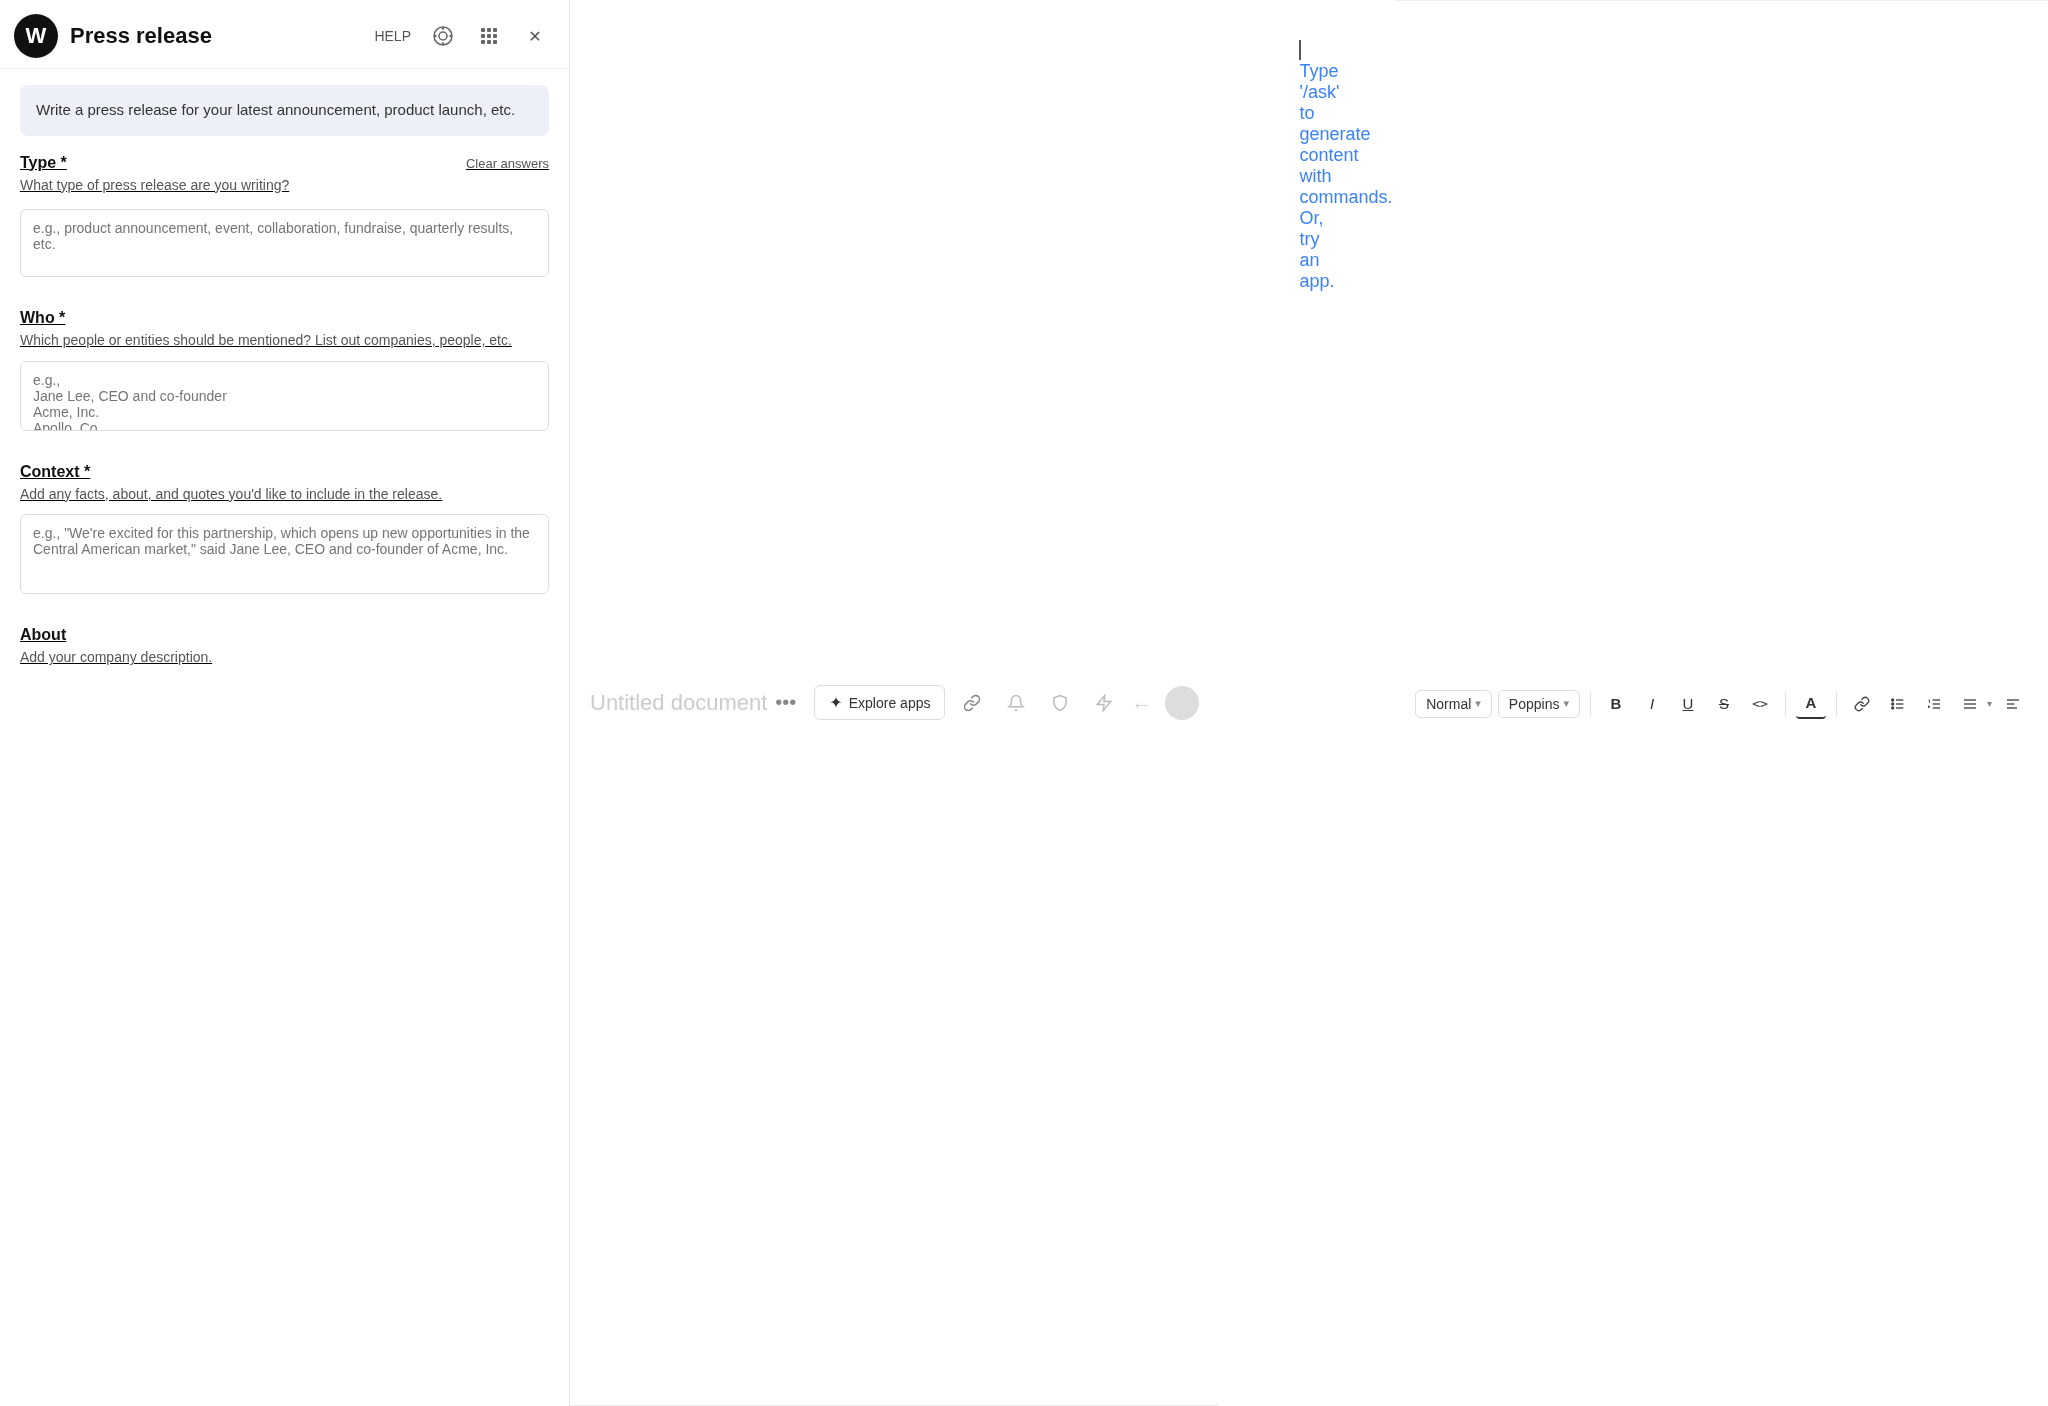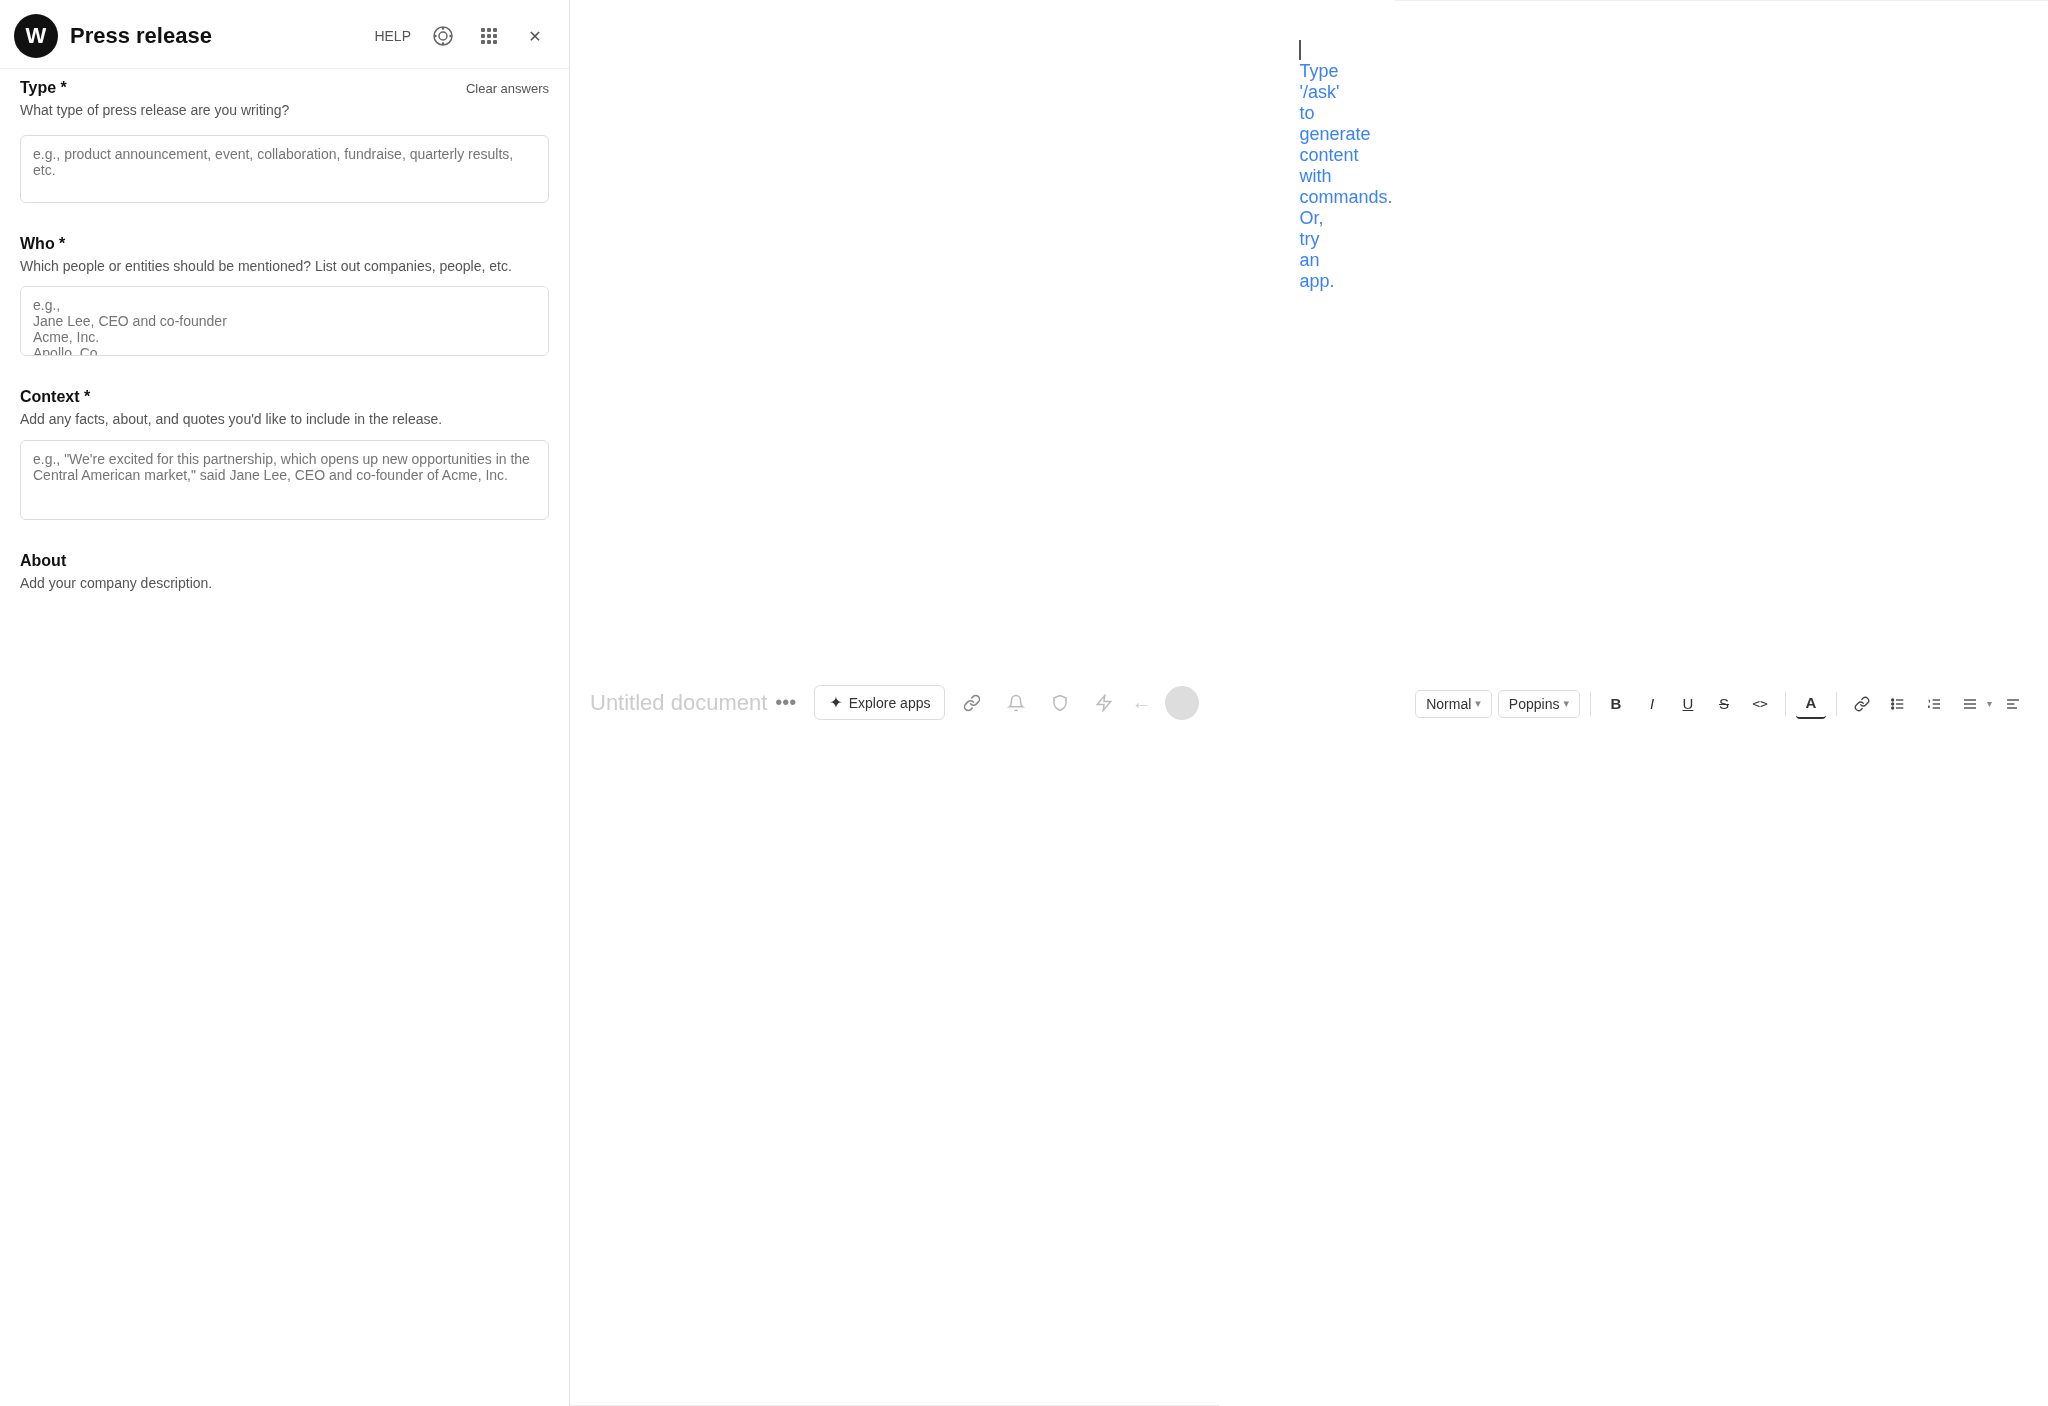--- a/index.html
+++ b/index.html
@@ -88,20 +88,21 @@
       margin: 16px 20px 8px 20px;
       font-size: 15px;
       color: #333;
       line-height: 1.5;
     }
 
     .left-content {
       flex: 1;
       overflow-y: auto;
       padding: 10px 20px 20px 20px;
+      text-decoration: underline;
     }
 
     .field-group {
       margin-bottom: 28px;
     }
 
     .field-label {
       font-size: 16px;
       font-weight: 700;
       color: #111;
@@ -340,20 +341,23 @@
           <rect x="13" y="7" width="4" height="4" rx="1" fill="#666"></rect>
           <rect x="1" y="13" width="4" height="4" rx="1" fill="#666"></rect>
           <rect x="7" y="13" width="4" height="4" rx="1" fill="#666"></rect>
           <rect x="13" y="13" width="4" height="4" rx="1" fill="#666"></rect>
         </svg>
       </div>
       <div class="icon-btn">✕</div>
     </div>
   </div>
 
+  <div class="description-box">
+    <span>Write a press release for your latest announcement, product launch, etc.</span>
+  </div>
 
   <div class="left-content">
 
     <div class="field-group">
       <div class="field-group-header">
         <div>
           <div class="field-label">Type *</div>
           <div class="field-description">What type of press release are you writing?</div>
         </div>
         <span class="clear-answers">Clear answers</span>

